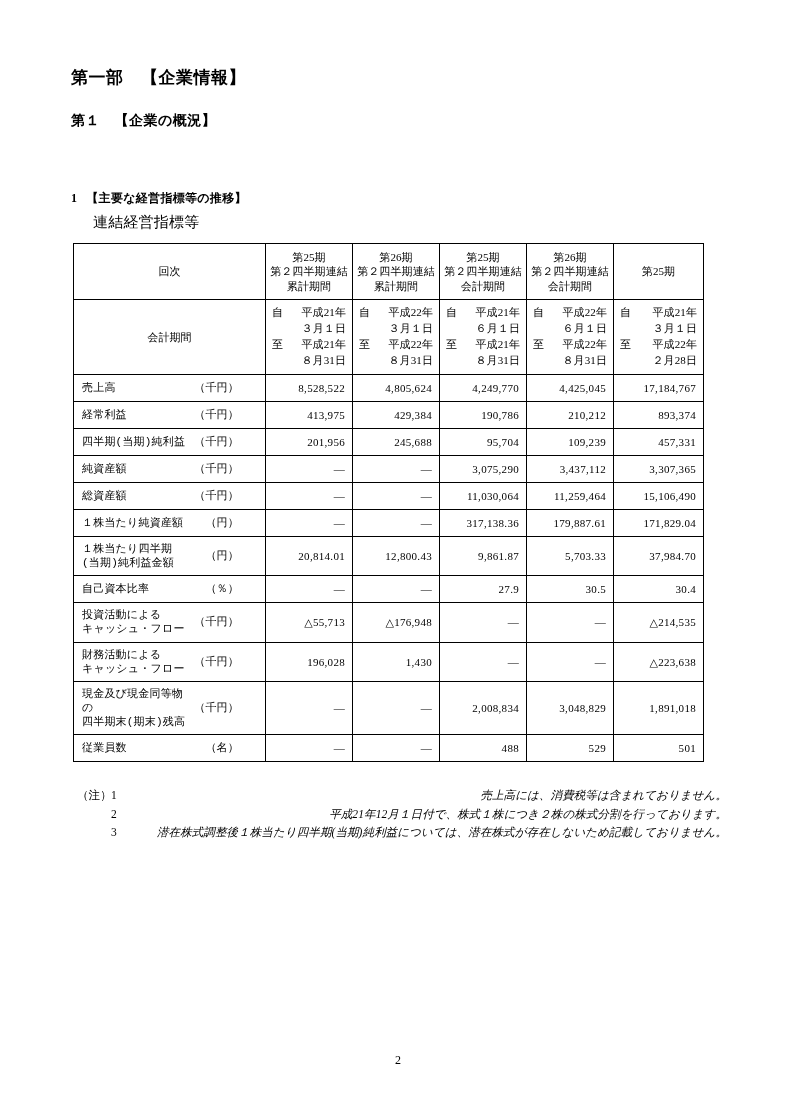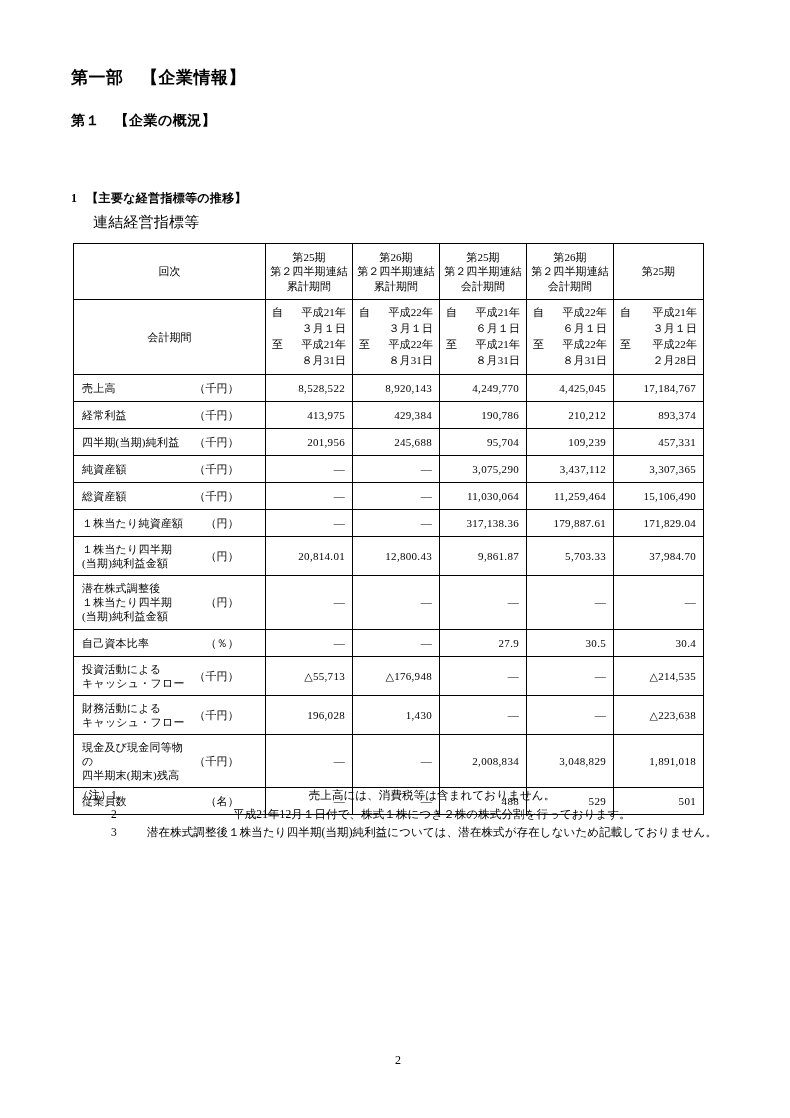--- a/index.html
+++ b/index.html
@@ -86,20 +86,21 @@
   .lbl-cell {
     position: relative;
     padding: 5px 4px 5px 8px !important;
     height: 100%;
   }
   .lbl-flex {
     display: flex;
     align-items: center;
     justify-content: space-between;
     width: 100%;
+    font-family: Liberation Mono, monospace;
   }
   .lbl-text {
     text-align: left;
     white-space: pre-line;
     letter-spacing: 0.2px;
   }
   .lbl-unit {
     white-space: nowrap;
     padding-right: 22px;
     letter-spacing: 0.2px;
@@ -157,21 +158,22 @@
     flex: 0 0 auto;
     width: 34px;
   }
   .note-no {
     flex: 0 0 auto;
     width: 26px;
     text-align: left;
   }
   .note-body {
     flex: 1 1 auto;
-    text-align: center;
+    text-align: right;
+    font-style: italic;
   }
 
   
   .pgnum {
     position: absolute;
     left: 0;
     top: 1053px;
     width: 790px;
     text-align: center;
     font-size: 12px;
@@ -283,21 +285,21 @@
             </td>
           </tr>
           <tr>
             <td class="lbl-cell">
               <div class="lbl-flex">
                 <span class="lbl-text">売上高</span>
                 <span class="lbl-unit">（千円）</span>
               </div>
             </td>
             <td class="num-cell">8,528,522</td>
-            <td class="num-cell">8,920,143</td>
+            <td class="num-cell">4,805,624</td>
             <td class="num-cell">4,249,770</td>
             <td class="num-cell">4,425,045</td>
             <td class="num-cell">17,184,767</td>
           </tr>
           <tr>
             <td class="lbl-cell">
               <div class="lbl-flex">
                 <span class="lbl-text">経常利益</span>
                 <span class="lbl-unit">（千円）</span>
               </div>
@@ -366,35 +368,20 @@
                 <span class="lbl-text">１株当たり四半期
 (当期)純利益金額</span>
                 <span class="lbl-unit">（円）</span>
               </div>
             </td>
             <td class="num-cell">20,814.01</td>
             <td class="num-cell">12,800.43</td>
             <td class="num-cell">9,861.87</td>
             <td class="num-cell">5,703.33</td>
             <td class="num-cell">37,984.70</td>
-          </tr>
-          <tr>
-            <td class="lbl-cell">
-              <div class="lbl-flex">
-                <span class="lbl-text">潜在株式調整後
-１株当たり四半期
-(当期)純利益金額</span>
-                <span class="lbl-unit">（円）</span>
-              </div>
-            </td>
-            <td class="num-cell">―</td>
-            <td class="num-cell">―</td>
-            <td class="num-cell">―</td>
-            <td class="num-cell">―</td>
-            <td class="num-cell">―</td>
           </tr>
           <tr>
             <td class="lbl-cell">
               <div class="lbl-flex">
                 <span class="lbl-text">自己資本比率</span>
                 <span class="lbl-unit">（％）</span>
               </div>
             </td>
             <td class="num-cell">―</td>
             <td class="num-cell">―</td>

